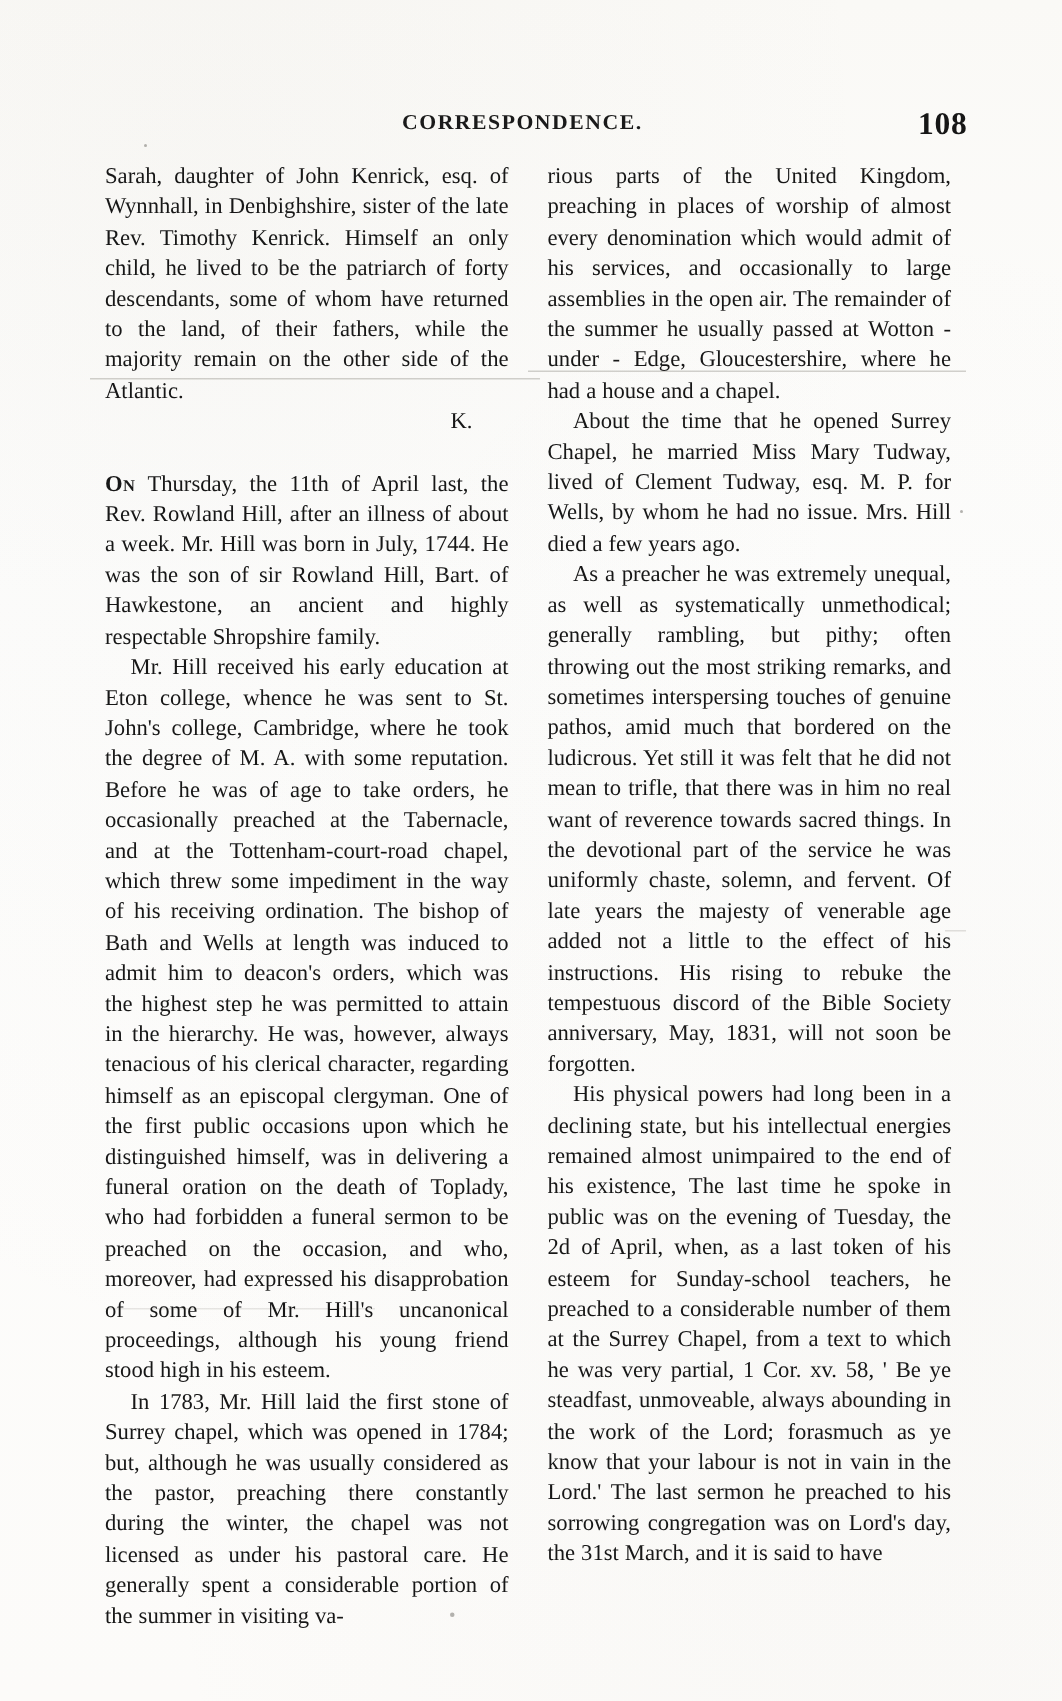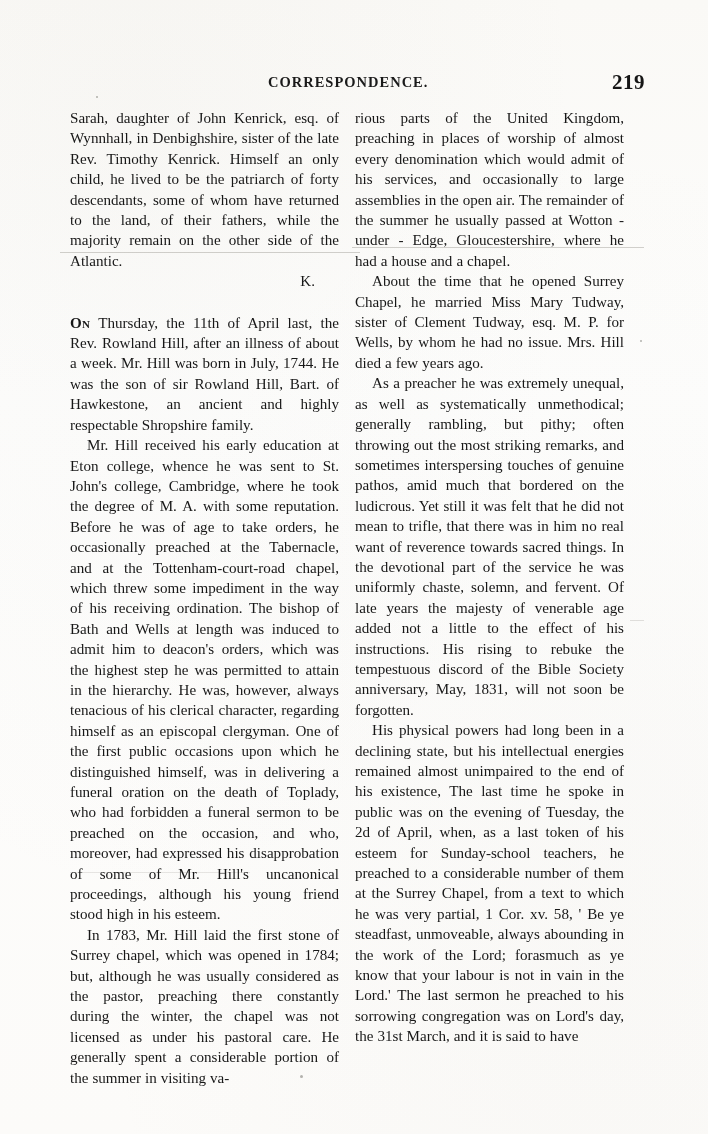--- a/index.html
+++ b/index.html
@@ -66,21 +66,21 @@
     width: 568px;
     height: 960px;
   }
   .col {
     position: absolute;
     top: 0;
     width: 269px;
     height: 100%;
   }
   .col-left  { left: 0; }
-  .col-right { left: 285px; }
+  .col-right { left: 295px; }
 
   
   p.para {
     margin: 0;
     font-size: 15.1px;
     line-height: 20.4px;
     text-align: justify;
     text-justify: inter-word;
     color: #171717;
     word-spacing: 0.2px;
@@ -130,21 +130,21 @@
   }
 </style>
 </head>
 <body>
 
 <div class="page">
   <div class="paper-tint"></div>
 
   <div class="runhead">
     <div class="runhead-title">CORRESPONDENCE.</div>
-    <div class="runhead-folio">219</div>
+    <div class="runhead-folio">108</div>
   </div>
 
   <div class="streak streak-a"></div>
   <div class="streak streak-b"></div>
   <div class="streak streak-c"></div>
   <div class="streak streak-d"></div>
   <div class="speck" style="left:300px; top:1075px; width:3px; height:3px;"></div>
   <div class="speck" style="left:96px; top:96px; width:2px; height:2px;"></div>
   <div class="speck" style="left:640px; top:340px; width:2px; height:2px;"></div>
 
@@ -162,21 +162,21 @@
 
       <p class="para indent">Mr. Hill received his early education at Eton college, whence he was sent to St. John's college, Cambridge, where he took the degree of M. A. with some reputation. Before he was of age to take orders, he occasionally preached at the Tabernacle, and at the Tottenham-court-road chapel, which threw some impediment in the way of his receiving ordination. The bishop of Bath and Wells at length was induced to admit him to deacon's orders, which was the highest step he was permitted to attain in the hierarchy. He was, however, always tenacious of his clerical character, regarding himself as an episcopal clergyman. One of the first public occasions upon which he distinguished himself, was in delivering a funeral oration on the death of Toplady, who had forbidden a funeral sermon to be preached on the occasion, and who, moreover, had expressed his disapprobation of some of Mr. Hill's uncanonical proceedings, although his young friend stood high in his esteem.</p>
 
       <p class="para indent">In 1783, Mr. Hill laid the first stone of Surrey chapel, which was opened in 1784; but, although he was usually considered as the pastor, preaching there constantly during the winter, the chapel was not licensed as under his pastoral care. He generally spent a considerable portion of the summer in visiting va-</p>
     </div>
 
     <div class="col col-right">
 
       <p class="para noindent">rious parts of the United Kingdom, preaching in places of worship of almost every denomination which would admit of his services, and occasionally to large assemblies in the open air. The remainder of the summer he usually passed at Wotton - under - Edge, Gloucestershire, where he had a house and a chapel.</p>
 
-      <p class="para indent">About the time that he opened Surrey Chapel, he married Miss Mary Tudway, sister of Clement Tudway, esq. M. P. for Wells, by whom he had no issue. Mrs. Hill died a few years ago.</p>
+      <p class="para indent">About the time that he opened Surrey Chapel, he married Miss Mary Tudway, lived of Clement Tudway, esq. M. P. for Wells, by whom he had no issue. Mrs. Hill died a few years ago.</p>
 
       <p class="para indent">As a preacher he was extremely unequal, as well as systematically unmethodical; generally rambling, but pithy; often throwing out the most striking remarks, and sometimes interspersing touches of genuine pathos, amid much that bordered on the ludicrous. Yet still it was felt that he did not mean to trifle, that there was in him no real want of reverence towards sacred things. In the devotional part of the service he was uniformly chaste, solemn, and fervent. Of late years the majesty of venerable age added not a little to the effect of his instructions. His rising to rebuke the tempestuous discord of the Bible Society anniversary, May, 1831, will not soon be forgotten.</p>
 
       <p class="para indent">His physical powers had long been in a declining state, but his intellectual energies remained almost unimpaired to the end of his existence, The last time he spoke in public was on the evening of Tuesday, the 2d of April, when, as a last token of his esteem for Sunday-school teachers, he preached to a considerable number of them at the Surrey Chapel, from a text to which he was very partial, 1 Cor. xv. 58, ' Be ye steadfast, unmoveable, always abounding in the work of the Lord; forasmuch as ye know that your labour is not in vain in the Lord.' The last sermon he preached to his sorrowing congregation was on Lord's day, the 31st March, and it is said to have</p>
     </div>
 
   </div>
 </div>
 
 </body></html>

